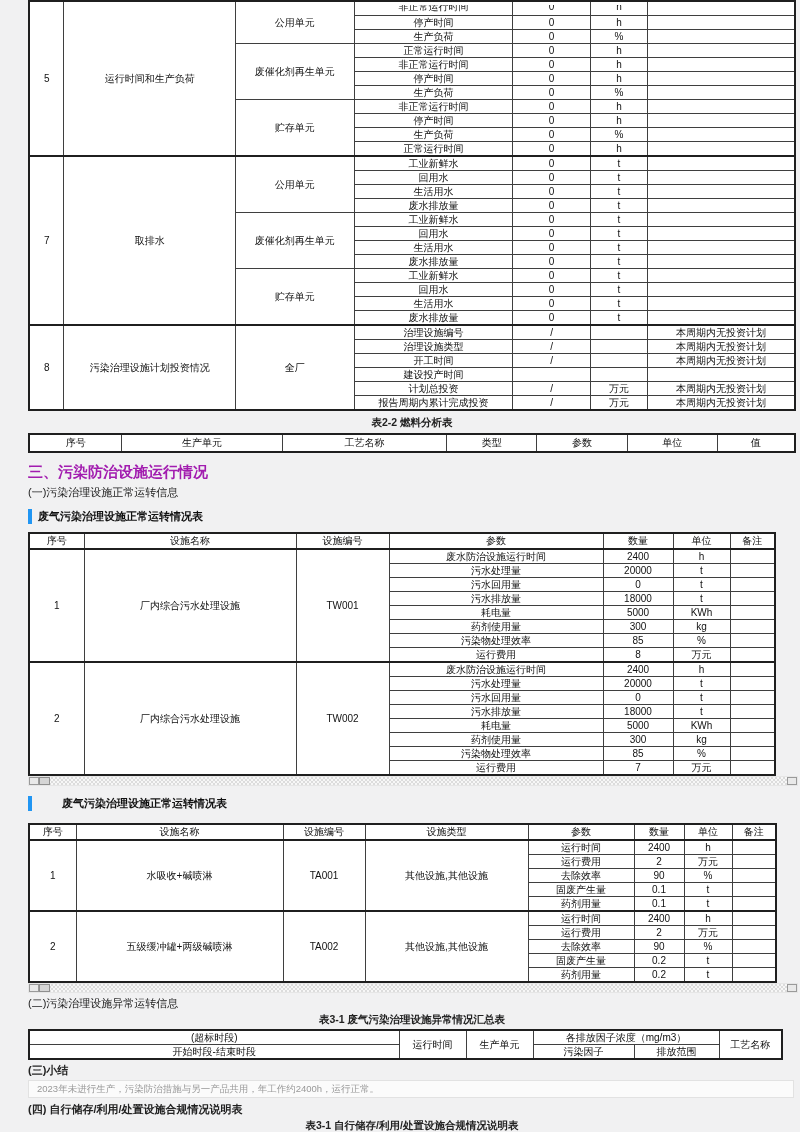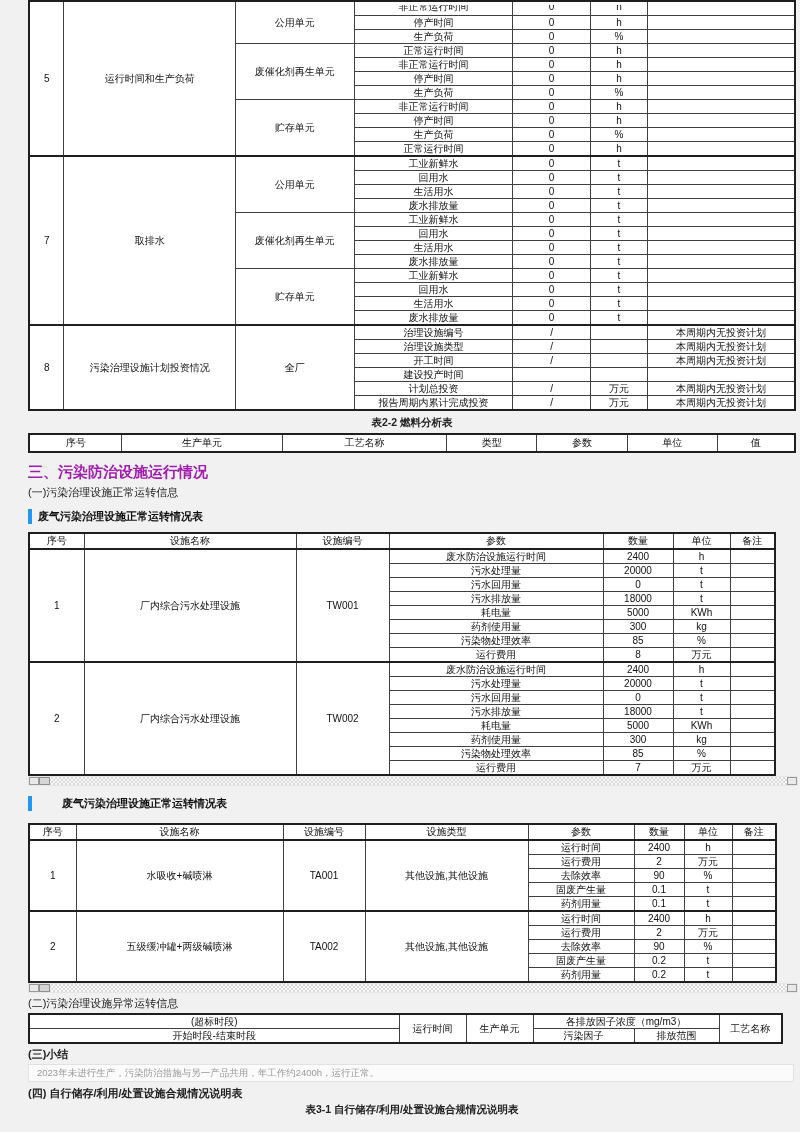--- a/index.html
+++ b/index.html
@@ -524,20 +524,21 @@
       </tbody>
   </table>
   <div class="hscroll">
     <div class="sb-btn"></div>
     <div class="sb-thumb"></div>
     <div class="sb-track"></div>
     <div class="sb-btn"></div>
   </div>
 
   <div class="subhead">(二)污染治理设施异常运转信息</div>
+  <div class="caption" style="margin:2px 0 2px;">表3-1 废气污染治理设施异常情况汇总表</div>
 
   <table id="tableE">
     <colgroup>
         <col style="width:370px">
         <col style="width:67px">
         <col style="width:67px">
         <col style="width:101px">
         <col style="width:85px">
         <col style="width:63px">
       </colgroup>

